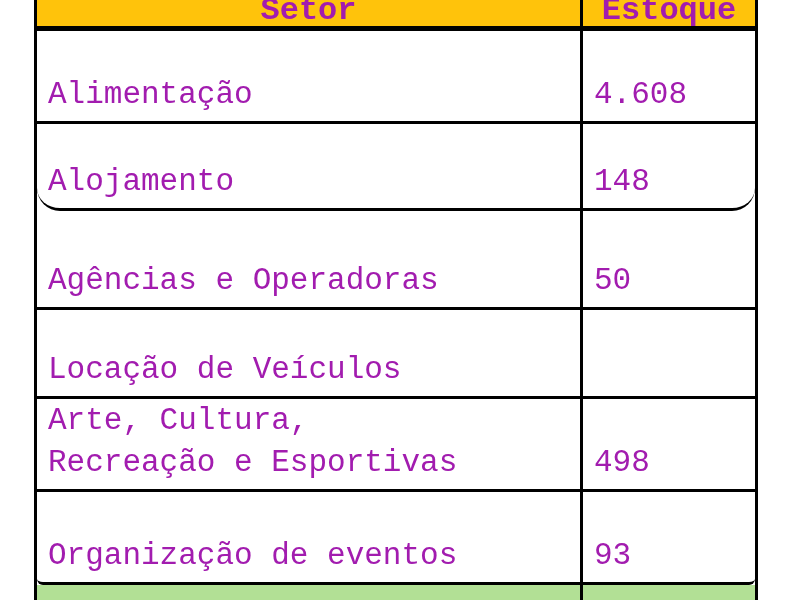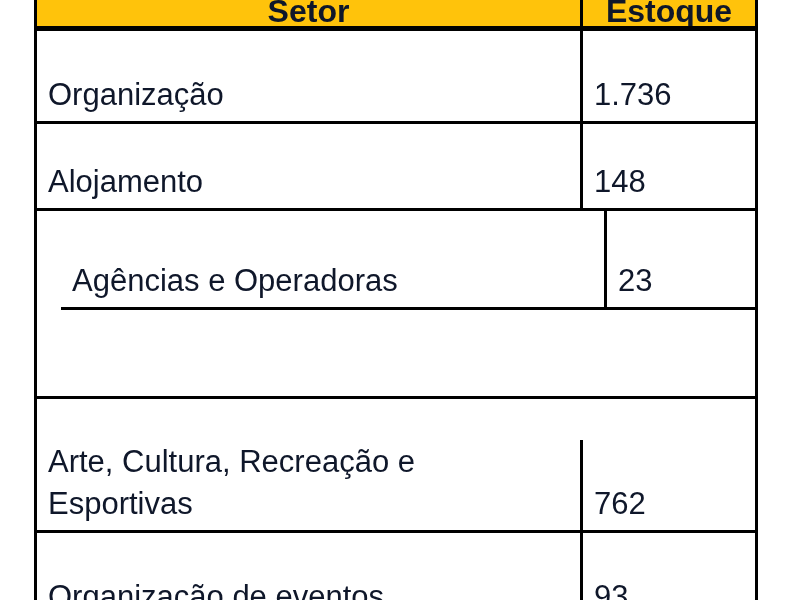--- a/index.html
+++ b/index.html
@@ -6,22 +6,22 @@
     margin: 0;
     padding: 0;
     background: #ffffff;
   }
   #stage {
     position: relative;
     width: 800px;
     height: 600px;
     background: #ffffff;
     overflow: hidden;
-    font-family: Liberation Sans, sans-serif;
-    color: #0f172a;
+    font-family: Liberation Mono, monospace;
+    color: #a21caf;
   }
   .table-wrap {
     position: absolute;
     left: 34px;
     top: -31px;
     width: 724px;
     box-sizing: border-box;
     border-left: 3px solid #000;
     border-right: 3px solid #000;
   }
@@ -57,24 +57,24 @@
   }
   .trow.header .cell {
     justify-content: center;
     align-items: flex-end;
     font-weight: bold;
     font-size: 32px;
     line-height: 30px;
     padding: 0;
   }
   .r1 { height: 90px; }
-  .r2 { height: 84px; }
-  .r3 { height: 96px; margin-left: 24px; }
+  .r2 { height: 84px; border-radius: 23px; }
+  .r3 { height: 96px; }
   .r4 { height: 86px; }
-  .r5 { height: 90px; margin-top: 41px; }
+  .r5 { height: 90px; }
   .r6 { height: 90px; border-radius: 6px; }
   .trow.footer {
     height: 60px;
     background: #B2E095;
     border-bottom: none;
   }
   .trow.footer .col-setor { border-right: 3px solid #000; }
 </style>
 </head>
 <body>
@@ -86,54 +86,57 @@
       <div class="cell col-setor">
         <span>Setor</span>
       </div>
       <div class="cell col-estoque">
         <span>Estoque</span>
       </div>
     </div>
 
     <div class="trow r1">
       <div class="cell col-setor">
-        <span class="wrap-limit">Organização</span>
+        <span class="wrap-limit">Alimentação</span>
       </div>
       <div class="cell col-estoque">
-        <span>1.736</span>
+        <span>4.608</span>
       </div>
     </div>
 
     <div class="trow r2">
       <div class="cell col-setor">
         <span class="wrap-limit">Alojamento</span>
       </div>
       <div class="cell col-estoque">
         <span>148</span>
       </div>
     </div>
 
     <div class="trow r3">
       <div class="cell col-setor">
         <span class="wrap-limit">Agências e Operadoras</span>
       </div>
       <div class="cell col-estoque">
-        <span>23</span>
+        <span>50</span>
       </div>
     </div>
 
     <div class="trow r4">
+      <div class="cell col-setor">
+        <span class="wrap-limit">Locação de Veículos</span>
+      </div>
     </div>
 
     <div class="trow r5">
       <div class="cell col-setor">
         <span class="wrap-limit">Arte, Cultura, Recreação e Esportivas</span>
       </div>
       <div class="cell col-estoque">
-        <span>762</span>
+        <span>498</span>
       </div>
     </div>
 
     <div class="trow r6">
       <div class="cell col-setor">
         <span class="wrap-limit">Organização de eventos</span>
       </div>
       <div class="cell col-estoque">
         <span>93</span>
       </div>

